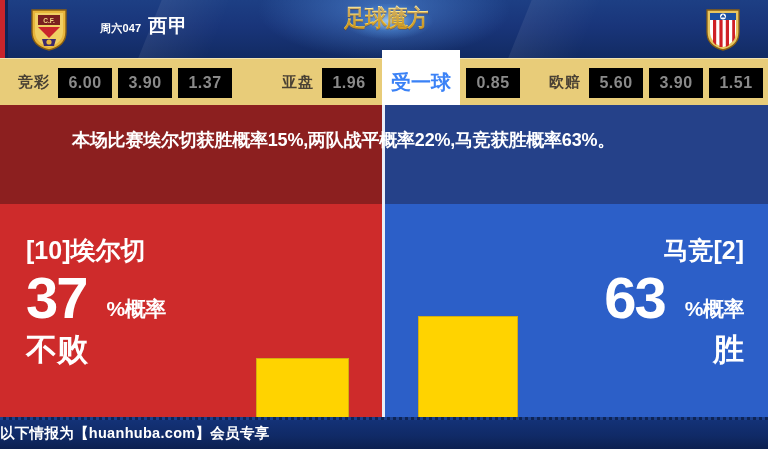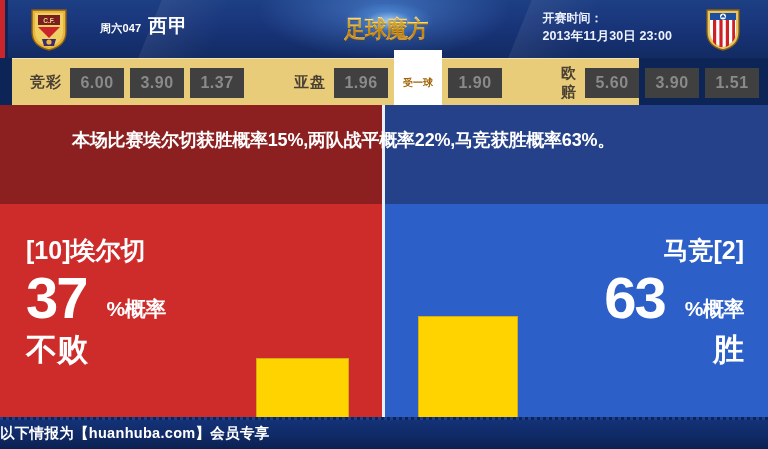--- a/index.html
+++ b/index.html
@@ -36,21 +36,21 @@
 
   .match-label{
     position:absolute;left:100px;top:13px;color:#ffffff;
     display:flex;align-items:baseline;gap:7px;
   }
   .match-round{font-size:11px;font-weight:bold;letter-spacing:.2px;}
   .match-league{font-size:19px;font-weight:bold;letter-spacing:1px;}
 
   .center-logo{
     position:absolute;left:326px;top:4px;width:120px;height:50px;
-    display:flex;align-items:center;justify-content:center;
+    display:flex;justify-content:center;
   }
   .center-logo .burst{
     position:absolute;left:50%;top:50%;width:130px;height:50px;
     transform:translate(-50%,-50%);
     background:radial-gradient(ellipse 62px 26px at 52% 34%, rgba(180,220,255,.85) 0%, rgba(90,160,235,.35) 38%, rgba(30,70,150,0) 72%);
   }
   .center-logo .logo-text{
     position:relative;font-size:22px;font-weight:bold;letter-spacing:-1px;
     background:linear-gradient(180deg,#fff4c0 0%,#ffd84a 38%,#e8a617 62%,#ffe98a 100%);
     -webkit-background-clip:text;background-clip:text;color:transparent;
@@ -60,41 +60,41 @@
 
   .kickoff{
     position:absolute;right:96px;top:10px;text-align:left;color:#eef3ff;
     line-height:1.45;
   }
   .kickoff .k-label{font-size:12px;font-weight:bold;}
   .kickoff .k-time{font-size:12.5px;font-weight:bold;letter-spacing:.1px;}
 
   
   .odds{
-    position:absolute;left:12px;top:58px;width:627px;height:47px;
+    position:absolute;left:0;top:58px;width:768px;height:47px;
     background:#e8cc79;
     border-top:1px solid #f3e3af;border-bottom:6px solid #3b82f6;
     display:flex;align-items:center;
   }
   .odds-group{display:flex;align-items:center;gap:6px;}
   .odds-g1{position:absolute;left:18px;}
   .odds-g2{position:absolute;left:282px;}
   .odds-g3{position:absolute;left:549px;}
   .odds-name{
     font-size:15px;font-weight:bold;color:#4a4134;letter-spacing:1px;margin-right:2px;
   }
   .odds-val{
-    min-width:54px;height:30px;background:#404040;
+    min-width:54px;height:30px;background:#000000;
     display:flex;align-items:center;justify-content:center;
     font-size:16px;font-weight:bold;color:#8a8a8a;letter-spacing:.5px;
   }
   .odds-hcp{
     height:30px;padding:18px 9px;background:#ffffff;
     display:flex;align-items:center;justify-content:center;
-    font-size:10px;font-weight:bold;color:#a16207;
+    font-size:20px;font-weight:bold;color:#3b82f6;
   }
 
   
   .banner{
     position:absolute;left:0;top:105px;width:768px;height:85px;
   }
   .banner .b-red{position:absolute;left:0;top:0;width:384px;height:99px;background:#8c1f1f;}
   .banner .b-blue{position:absolute;left:384px;top:0;width:384px;height:99px;background:#254189;}
   .banner .b-div{position:absolute;left:382px;top:0;width:3px;height:99px;background:#e9eef8;}
   .banner-text{
@@ -183,24 +183,20 @@
     <div class="match-label">
       <span class="match-round">周六047</span>
       <span class="match-league">西甲</span>
     </div>
 
     <div class="center-logo">
       <div class="burst"></div>
       <div class="logo-text">足球魔方</div>
     </div>
 
-    <div class="kickoff">
-      <div class="k-label">开赛时间：</div>
-      <div class="k-time">2013年11月30日 23:00</div>
-    </div>
 
     <div class="crest-wrap crest-right">
       <svg viewBox="0 0 46 46" width="46" height="46" aria-hidden="true">
         <path d="M7 4 H39 V26 Q39 40 23 44 Q7 40 7 26 Z" fill="#e8c661" stroke="#8a5f12" stroke-width="1.3"></path>
         <path d="M10 7 H36 V25 Q36 37 23 41 Q10 37 10 25 Z" fill="#ffffff"></path>
         <path d="M10 7 H36 V14 H10 Z" fill="#1c4fa0"></path>
         <g fill="#cf2026">
           <path d="M13 14 H16.2 V39.2 Q14.4 38 13 36 Z"></path>
           <path d="M19.4 14 H22.6 V41 H19.4 Z"></path>
           <path d="M25.8 14 H29 V39.2 Q27.6 40.4 25.8 41 Z"></path>
@@ -218,21 +214,21 @@
       <span class="odds-name">竞彩</span>
       <span class="odds-val">6.00</span>
       <span class="odds-val">3.90</span>
       <span class="odds-val">1.37</span>
     </div>
 
     <div class="odds-group odds-g2">
       <span class="odds-name">亚盘</span>
       <span class="odds-val">1.96</span>
       <span class="odds-hcp">受一球</span>
-      <span class="odds-val">1.90</span>
+      <span class="odds-val">0.85</span>
     </div>
 
     <div class="odds-group odds-g3">
       <span class="odds-name">欧赔</span>
       <span class="odds-val">5.60</span>
       <span class="odds-val">3.90</span>
       <span class="odds-val">1.51</span>
     </div>
   </div>
 

